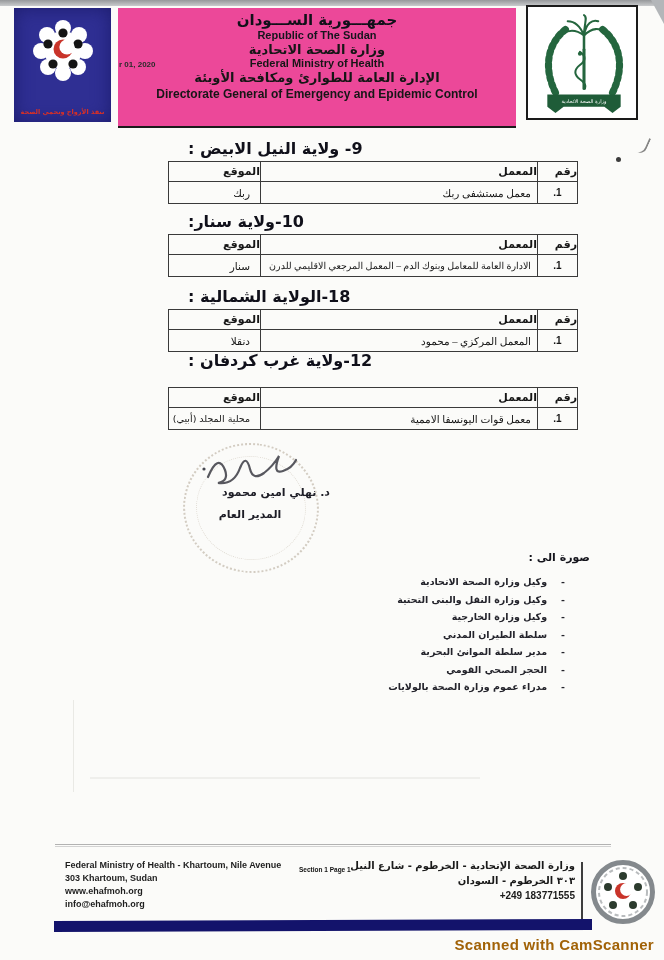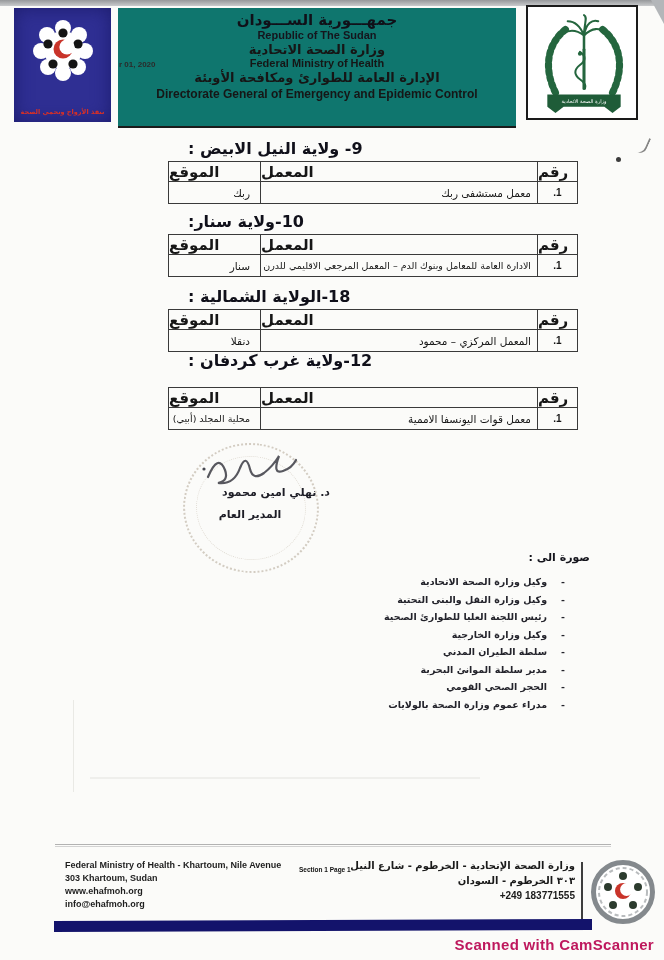--- a/index.html
+++ b/index.html
@@ -23,21 +23,21 @@
     border-right:2px solid #555; border-radius:0 0 8px 0; transform:rotate(24deg); opacity:.7; }
 
   
   .hdr-left-box { position:absolute; left:14px; top:8px; width:97px; height:114px;
     background:#2f2f93; box-shadow:inset 0 0 18px #1d1d6e; }
   .hdr-left-box svg { position:absolute; left:17px; top:10px; }
   .hdr-left-caption { position:absolute; left:2px; bottom:6px; width:93px;
     text-align:center; font-size:6.5px; font-weight:bold; color:#d93025; }
 
   .hdr-center-box { position:absolute; left:118px; top:8px; width:398px; height:120px;
-    background:#0f766e; border-bottom:2px solid #1b1b1b; text-align:center; }
+    background:#ec4899; border-bottom:2px solid #1b1b1b; text-align:center; }
   .h-ar1 { font-size:15px; font-weight:bold; margin-top:3px; color:#101018; }
   .h-en1 { font-size:11px; font-weight:bold; color:#15151d; }
   .h-ar2 { font-size:13px; font-weight:bold; margin-top:1px; }
   .h-en2 { font-size:11px; font-weight:bold; }
   .h-ar3 { font-size:13px; font-weight:bold; margin-top:1px; }
   .h-en3 { font-size:12px; font-weight:bold; margin-top:2px; }
 
   .date-frag { position:absolute; left:119px; top:60px; font-size:8px; font-weight:bold; color:#2b2b2b; }
 
   .hdr-right-box { position:absolute; left:526px; top:5px; width:112px; height:115px;
@@ -45,27 +45,27 @@
   .hdr-right-box svg { position:absolute; left:5px; top:2px; }
 
   
   .state { position:absolute; left:168px; width:409px; }
   .state-heading { direction:rtl; text-align:left; padding-left:20px;
     font-size:16px; font-weight:bold; color:#10101a; }
   .lab-table { border-collapse:collapse; width:409px; margin-top:3px;
     direction:rtl; table-layout:fixed; }
   .s12 .lab-table { margin-top:17px; }
   .lab-table th, .lab-table td { border:1px solid #3a3a3a; overflow:hidden; white-space:nowrap; }
-  .lab-table th { height:20px; font-size:15px; font-weight:bold; text-align:left; }
+  .lab-table th { height:20px; font-size:11px; font-weight:bold; text-align:right; }
   .lab-table td { height:22px; font-size:10.5px; }
   .c-no  { width:40px; }
   .c-lab { width:277px; }
   .c-site{ width:92px; }
   td.no   { text-align:center; font-family:"Liberation Sans",sans-serif; font-weight:bold; font-size:10px; }
-  td.lab  { text-align:right; padding:0 6px; }
+  td.lab  { text-align:right; padding:0 6px;font-family:Liberation Serif, serif; }
   td.site { text-align:right; padding:0 10px; }
 
   
   .stamp { position:absolute; left:183px; top:443px; width:136px; height:130px;
     border:2px dotted #cfc8bd; border-radius:50%; transform:rotate(8deg); opacity:.9; }
   .stamp-inner { position:absolute; left:11px; top:11px; right:11px; bottom:11px;
     border:1px dotted #d8d2c8; border-radius:50%; opacity:.8; }
   .sig-svg { position:absolute; left:200px; top:447px; }
   .sig-name  { position:absolute; left:170px; top:486px; width:160px; text-align:right;
     font-size:11px; font-weight:bold; color:#1d1d26; direction:rtl; }
@@ -87,21 +87,21 @@
   .foot-overlay { position:absolute; left:299px; top:866px; font-size:6.5px; font-weight:bold; color:#111; }
   .foot-right { position:absolute; right:89px; top:858px; direction:rtl; text-align:right;
     font-size:10px; font-weight:bold; color:#1a1a1a; line-height:15px; }
   .foot-right .phone { font-family:"Liberation Sans",sans-serif; direction:ltr; }
   .foot-divider { position:absolute; left:581px; top:862px; width:2px; height:58px; background:#3e3e3e; }
   .foot-logo { position:absolute; left:591px; top:860px; width:64px; height:64px;
     border:5px solid #84898d; border-radius:50%; background:#fff; }
   .navy-bar { position:absolute; left:54px; top:920px; width:538px; height:11px;
     background:#13136b; transform:rotate(-0.2deg); }
   .camscanner { position:absolute; right:10px; top:936px; font-size:15px; font-weight:600;
-    color:#be185d; letter-spacing:.3px; }
+    color:#a16207; letter-spacing:.3px; }
 </style>
 </head>
 <body>
 
 <div class="scan-top"></div>
 <div class="scan-corner"></div>
 <div class="crease-v"></div>
 <div class="crease-h"></div>
 <div class="pen-dot"></div>
 <div class="pen-tick"></div>
@@ -266,21 +266,20 @@
   <path d="M8 30 q10 -24 17 -7 q4 11 -7 13 q16 2 22 -15 q6 -15 10 1 q3 12 14 4 q9 -7 15 -17 q-7 19 4 15 q9 -3 13 -11" fill="none" stroke="#46464e" stroke-width="2.2" stroke-linecap="round" opacity="0.9"></path>
   <circle cx="4" cy="22" r="1.6" fill="#46464e"></circle>
 </svg>
 <div class="sig-name">د. نهلي امين محمود</div>
 <div class="sig-title">المدير العام</div>
 
 <div class="copyto-heading">صورة الى :</div>
 <div class="copyto-list">
   <div class="copyto-item">وكيل وزارة الصحة الاتحادية</div>
   <div class="copyto-item">وكيل وزارة النقل والبنى التحتية</div>
-  <div class="copyto-item">رئيس اللجنة العليا للطوارئ الصحية</div>
   <div class="copyto-item">وكيل وزارة الخارجية</div>
   <div class="copyto-item">سلطة الطيران المدني</div>
   <div class="copyto-item">مدير سلطة الموانئ البحرية</div>
   <div class="copyto-item">الحجر الصحي القومي</div>
   <div class="copyto-item">مدراء عموم وزارة الصحة بالولايات</div>
 </div>
 
 <div class="foot-sep"></div>
 <div class="foot-left en">
   <div>Federal Ministry of Health - Khartoum, Nile Avenue</div>

